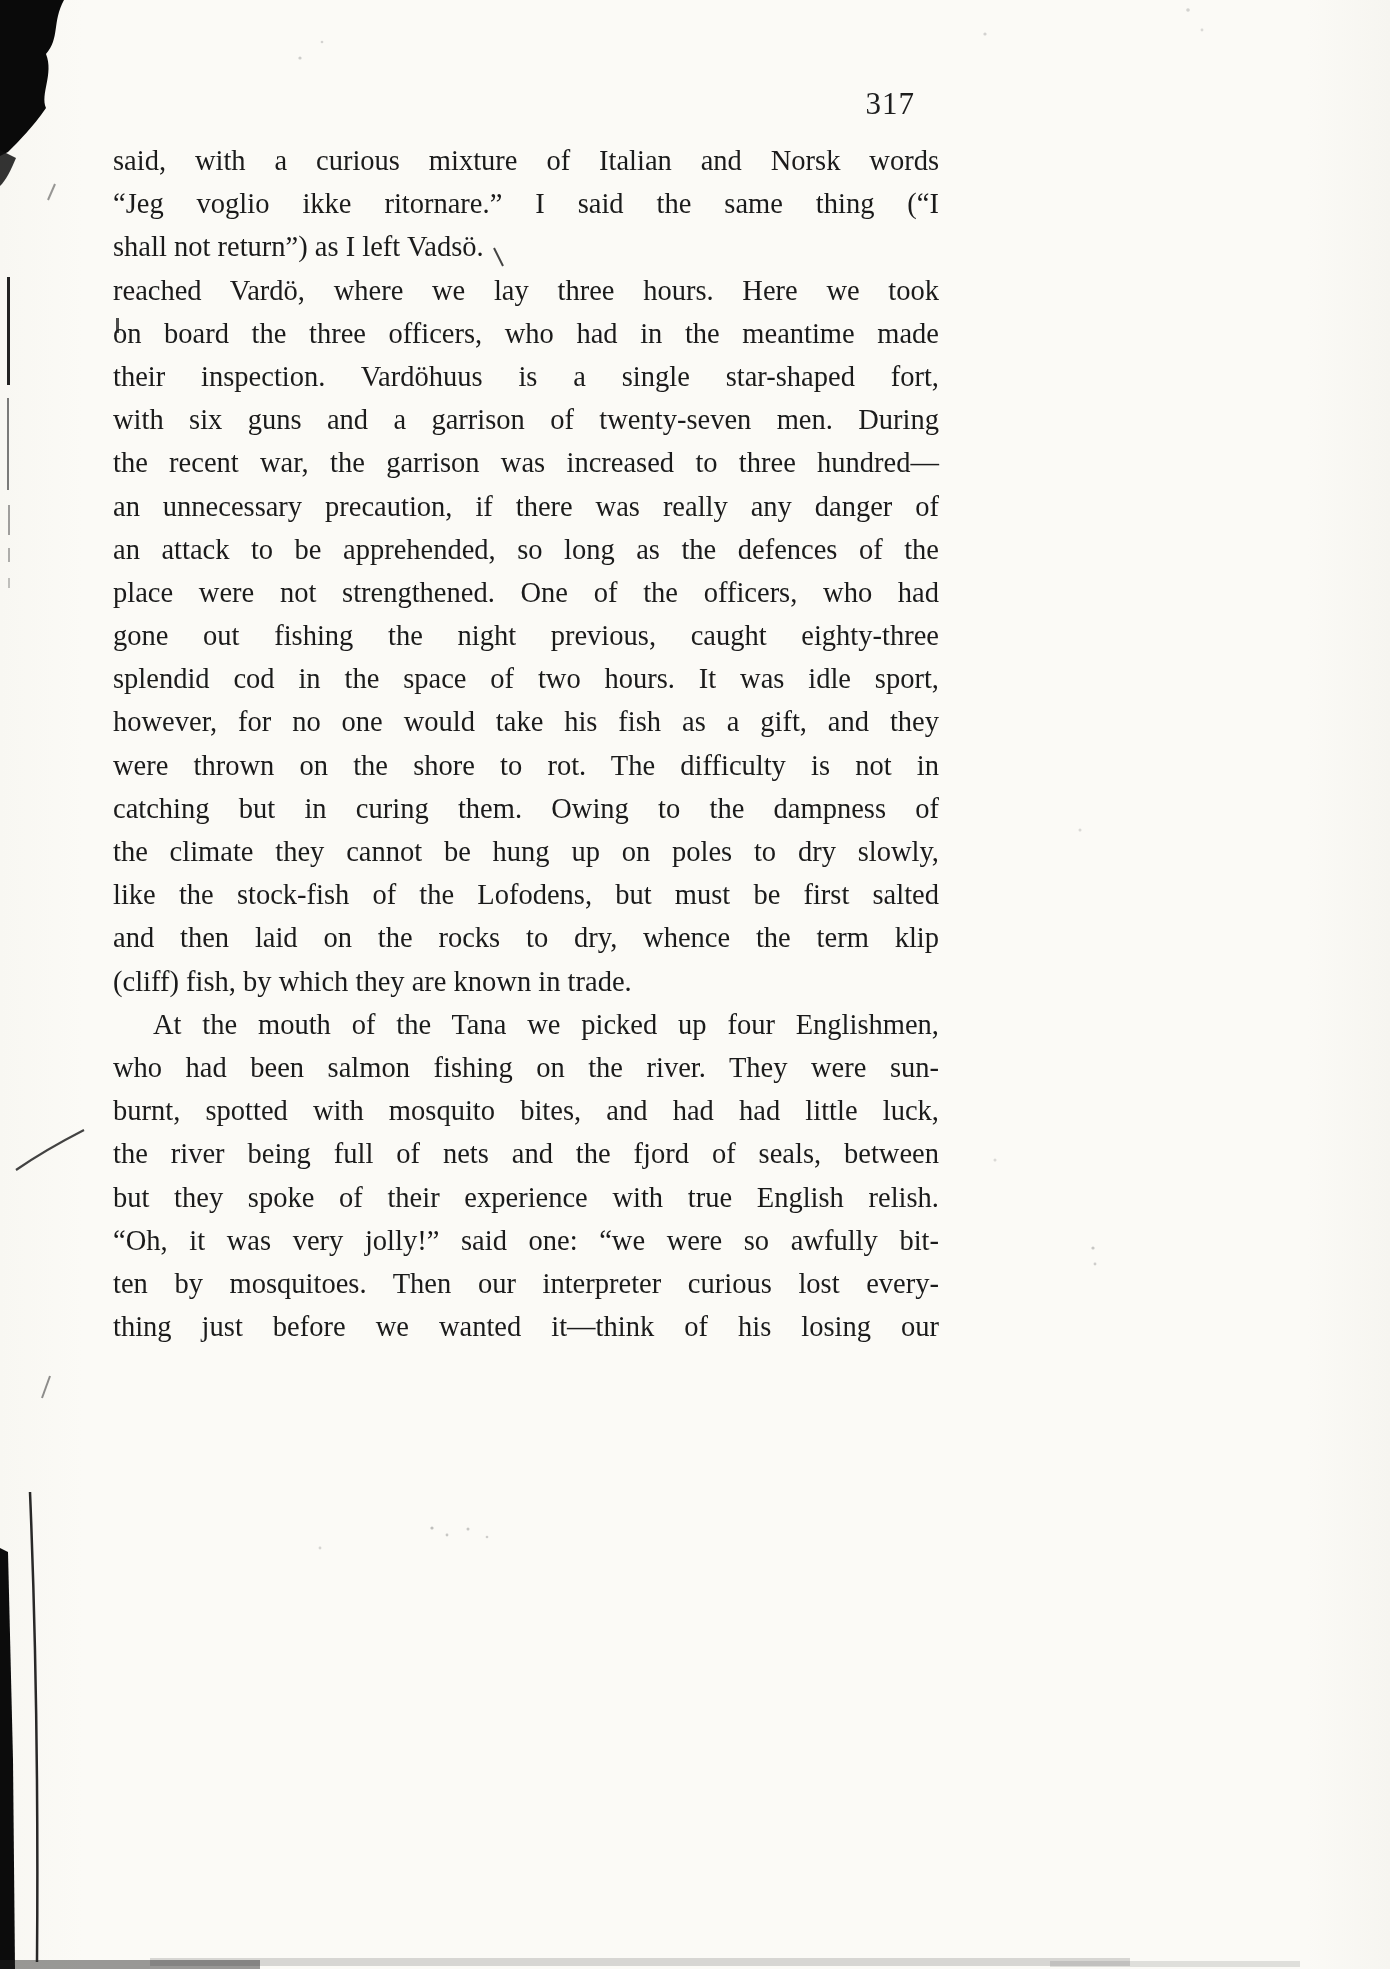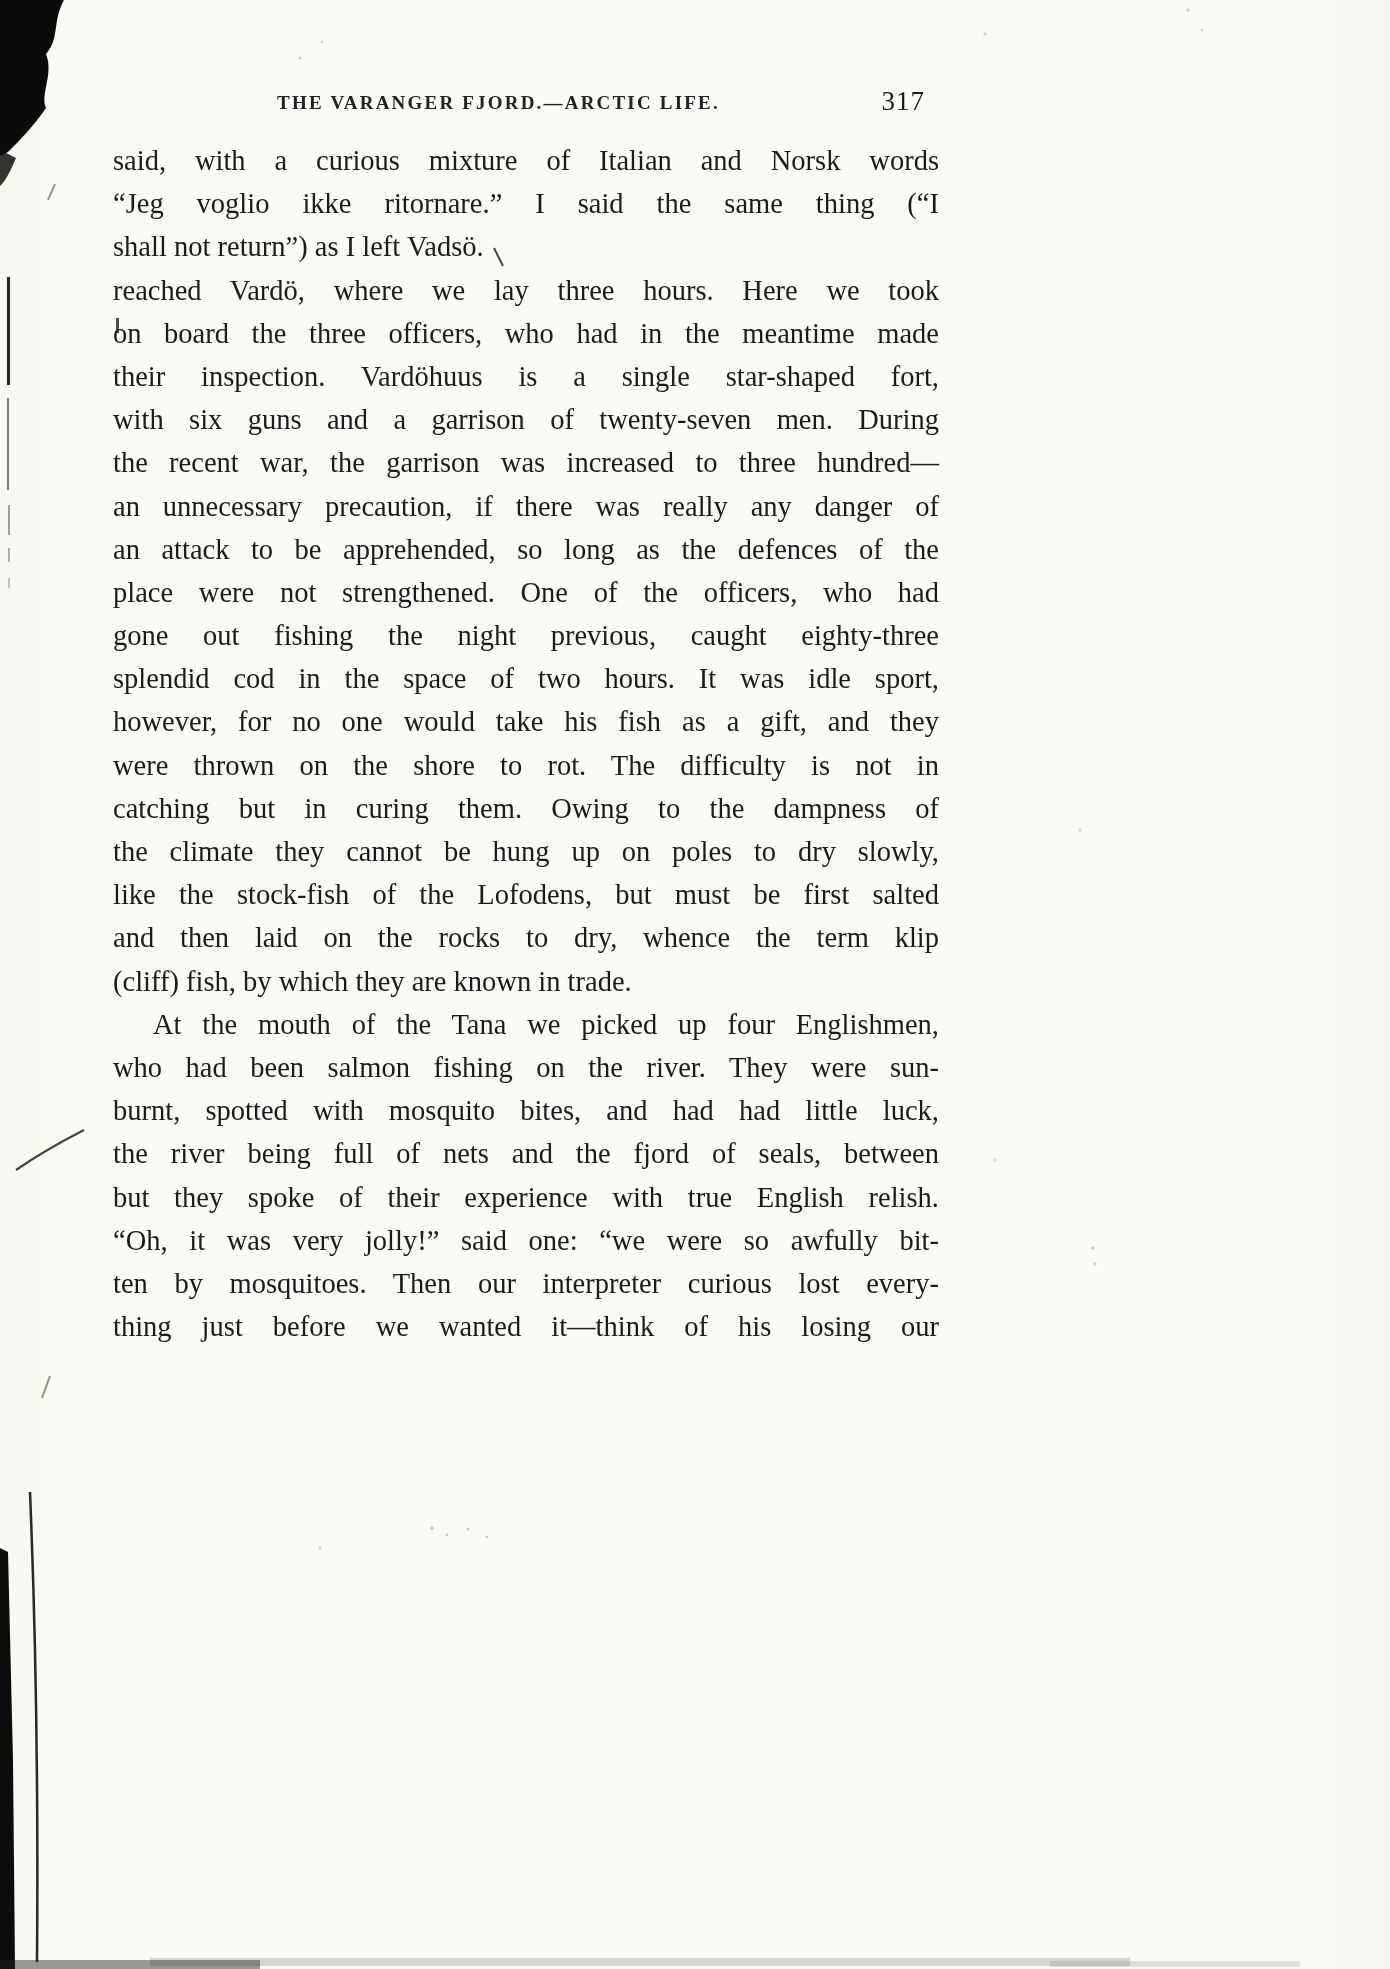--- a/index.html
+++ b/index.html
@@ -12,21 +12,21 @@
     position: relative;
   }
   .page { position: absolute; inset: 0; background: linear-gradient(90deg, #f8f7f2 0%, #fbfaf6 6%, #fbfaf6 94%, #f6f5f0 100%); }
   .artifacts { position: absolute; inset: 0; pointer-events: none; }
   .header { position: absolute; left: 113px; top: 92px; width: 826px; height: 34px; }
   .running-title {
     display: block; text-align: center; padding-right: 55px;
     font-weight: bold; font-size: 19px; letter-spacing: 2.2px;
     color: #222;
   }
-  .page-number { position: absolute; right: 14px; top: -6px; font-size: 27px; letter-spacing: 1px; color: #1d1d1d; }
+  .page-number { position: absolute; right: 24px; top: -6px; font-size: 31px; letter-spacing: 1px; color: #1d1d1d; }
   .text-block { position: absolute; left: 113px; top: 139px; width: 826px; font-size: 28.5px; }
   .line {
     height: 43.2px; line-height: 43.2px;
     text-align: justify; text-align-last: justify;
     white-space: normal;
   }
   .line.no-just { text-align: right; text-align-last: left; }
   .line.indent { text-indent: 40px; }
   .it { }
 </style>
@@ -76,21 +76,20 @@
     <circle cx="995" cy="1160" r="1.5" fill="#777" opacity="0.25"></circle>
 
     <circle cx="432" cy="1528" r="1.6" fill="#666" opacity="0.4"></circle>
     <circle cx="447" cy="1535" r="1.4" fill="#666" opacity="0.35"></circle>
     <circle cx="468" cy="1529" r="1.5" fill="#666" opacity="0.35"></circle>
     <circle cx="487" cy="1537" r="1.3" fill="#666" opacity="0.3"></circle>
     <circle cx="320" cy="1548" r="1.4" fill="#666" opacity="0.25"></circle>
   </svg>
 
   <div class="header">
-    <span class="running-title">THE VARANGER FJORD.—ARCTIC LIFE.</span>
     <span class="page-number">317</span>
   </div>
 
   <div class="text-block">
       <div class="line"><span>said, with a curious mixture of Italian and Norsk words</span></div>
       <div class="line"><span>“</span><span class="it">Jeg voglio ikke ritornare.</span><span>” I said the same thing (“I</span></div>
       <div class="line no-just"><span>shall not return”) as I left Vadsö.</span></div>
       <div class="line"><span>reached Vardö, where we lay three hours. Here we took</span></div>
       <div class="line"><span>on board the three officers, who had in the meantime made</span></div>
       <div class="line"><span>their inspection. Vardöhuus is a single star-shaped fort,</span></div>

